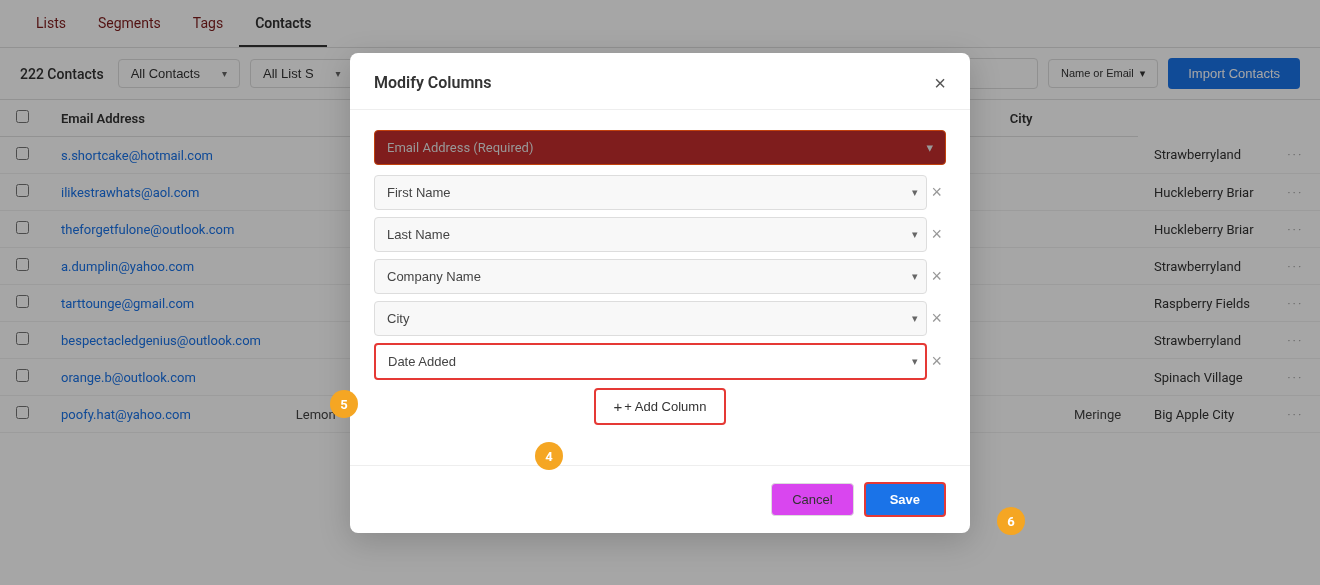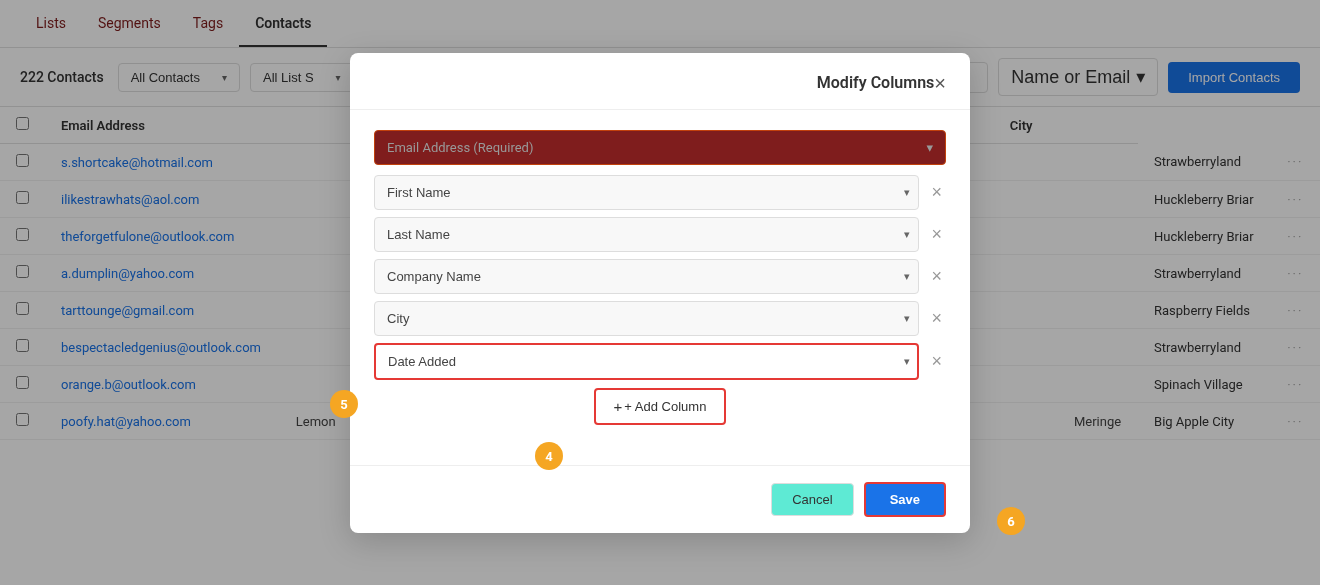--- a/index.html
+++ b/index.html
@@ -77,28 +77,28 @@
     .search-input {
       padding: 7px 12px;
       border: 1px solid #ddd;
       border-radius: 4px;
       font-size: 13px;
       width: 180px;
       color: #999;
     }
     .name-email-dropdown {
       display: flex;
-      align-items: flex-end;
+      align-items: flex-start;
       gap: 6px;
       padding: 7px 12px;
       border: 1px solid #ddd;
       border-radius: 4px;
       background: #fff;
       cursor: pointer;
-      font-size: 18px;
+      font-size: 11px;
       color: #333;
     }
     .blue-btn {
       padding: 8px 20px;
       background: #1a73e8;
       color: #fff;
       border: none;
       border-radius: 4px;
       cursor: pointer;
       font-size: 13px;
@@ -153,21 +153,21 @@
       background: #fff;
       border-radius: 8px;
       width: 620px;
       z-index: 20;
       box-shadow: 0 8px 32px rgba(0,0,0,0.18);
       overflow: visible;
     }
     .modal-header {
       display: flex;
       align-items: center;
-      justify-content: flex-end;
+      justify-content: space-between;
       padding: 20px 24px 16px;
       border-bottom: 1px solid #eee;
     }
     .modal-title {
       font-size: 16px;
       font-weight: 600;
       color: #333;
     }
     .close-btn {
       background: none;
@@ -185,21 +185,21 @@
       font-size: 13px;
       color: #555;
       margin-bottom: 20px;
       line-height: 1.5;
     }
 
     
     .column-row {
       display: flex;
       align-items: center;
-      gap: 8px;
+      gap: 0;
       margin-bottom: 7px;
     }
     .column-select-wrap {
       flex: 1;
       position: relative;
     }
     .column-select-wrap select {
       width: 100%;
       padding: 9px 12px;
       border: 1px solid #ddd;
@@ -273,21 +273,21 @@
     .modal-footer {
       display: flex;
       align-items: center;
       justify-content: flex-end;
       gap: 10px;
       padding: 16px 24px;
       border-top: 1px solid #eee;
     }
     .cancel-btn {
       padding: 8px 20px;
-      background: #5eead4;
+      background: #d946ef;
       border: 1px solid #ddd;
       border-radius: 4px;
       cursor: pointer;
       font-size: 13px;
       color: #333;
     }
     .save-btn {
       padding: 8px 24px;
       background: #1a73e8;
       color: #fff;

